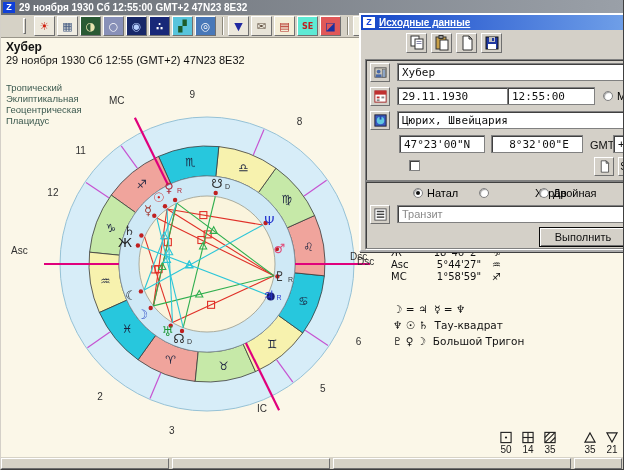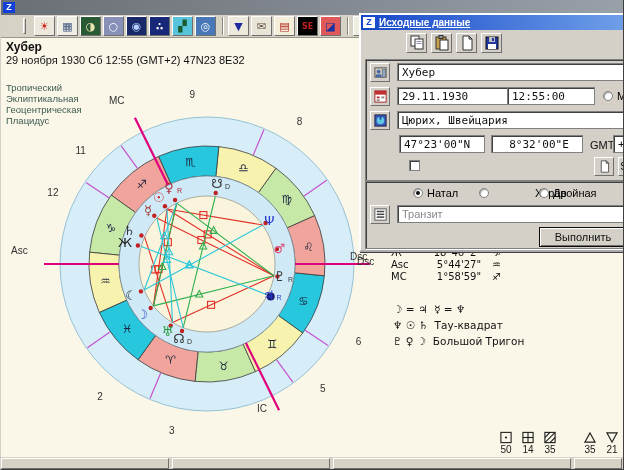--- a/index.html
+++ b/index.html
@@ -75,38 +75,39 @@
            font-size:11px;text-align:center;line-height:18px;color:#101010;}
   .graytext{color:#8a8a8a;}
 </style>
 </head>
 <body>
 
 <div class="screen">
 
   <div class="titlebar">
     <span class="zicon">Z</span>
+    <span class="titletext">29 ноября 1930  Сб  12:55:00 GMT+2 47N23  8E32</span>
   </div>
 
   <div class="toolbar">
     <div class="grip"></div>
     <div id="toolbarIcons" style="display:flex;align-items:center;">
         <div class="tbtn" style="background: rgb(236, 232, 220); color: rgb(208, 32, 16);">☀</div>
         <div class="tbtn" style="background: rgb(240, 237, 226); color: rgb(64, 88, 128);">▦</div>
         <div class="tbtn" style="background: rgb(42, 90, 52); color: rgb(232, 228, 176);">◑</div>
         <div class="tbtn" style="background: rgb(136, 144, 184); color: rgb(255, 255, 255);">○</div>
         <div class="tbtn" style="background: rgb(24, 40, 104); color: rgb(184, 208, 255);">◉</div>
         <div class="tbtn" style="background: rgb(24, 40, 120); color: rgb(255, 255, 255);">∴</div>
         <div class="tbtn" style="background: rgb(88, 196, 220); color: rgb(28, 92, 44);">▞</div>
         <div class="tbtn" style="background: rgb(72, 120, 184); color: rgb(255, 255, 255);">◎</div>
         <div class="tsep"></div>
         <div class="tbtn" style="background: rgb(236, 232, 220); color: rgb(32, 40, 160);">▼</div>
         <div class="tbtn" style="background: rgb(232, 228, 216); color: rgb(96, 80, 64);">✉</div>
         <div class="tbtn" style="background: rgb(244, 238, 216); color: rgb(176, 40, 32);">▤</div>
-        <div class="tbtn" style="background: #000000; color: rgb(192, 32, 32); font-size: 8px;">SE</div>
+        <div class="tbtn" style="background: #5eead4; color: rgb(192, 32, 32); font-size: 8px;">SE</div>
         <div class="tbtn" style="background: rgb(224, 88, 88); color: rgb(24, 48, 160);">◪</div>
         <div class="tsep"></div>
         <div class="tbtn" style="background: rgb(240, 238, 224); color: rgb(42, 122, 58);">▤</div>
         <div class="tbtn" style="background: rgb(236, 232, 220); color: rgb(160, 120, 32);">✗</div>
       </div>
   </div>
 
   <div class="chart-title">Хубер</div>
   <div class="chart-subtitle">29 ноября 1930  Сб  12:55 (GMT+2) 47N23  8E32</div>
   <div class="chart-settings" id="chartSettings">

